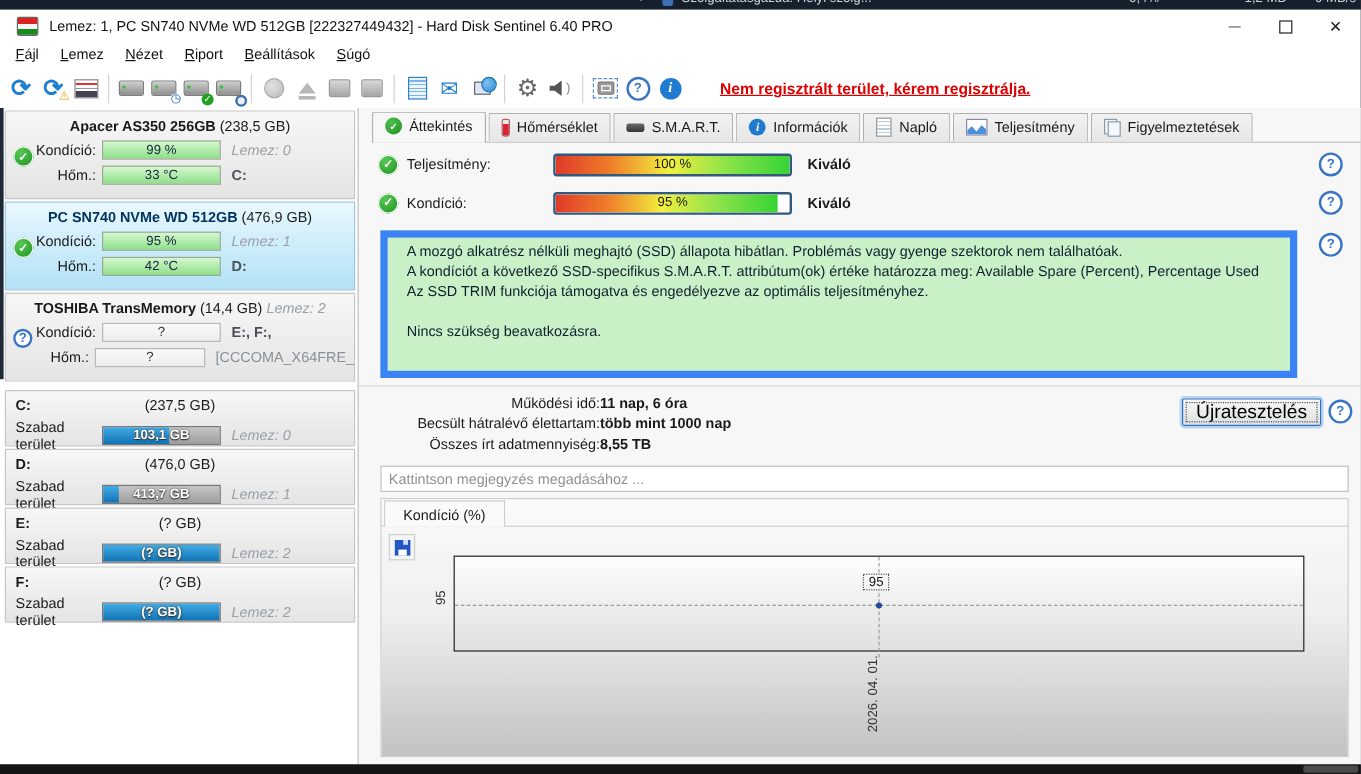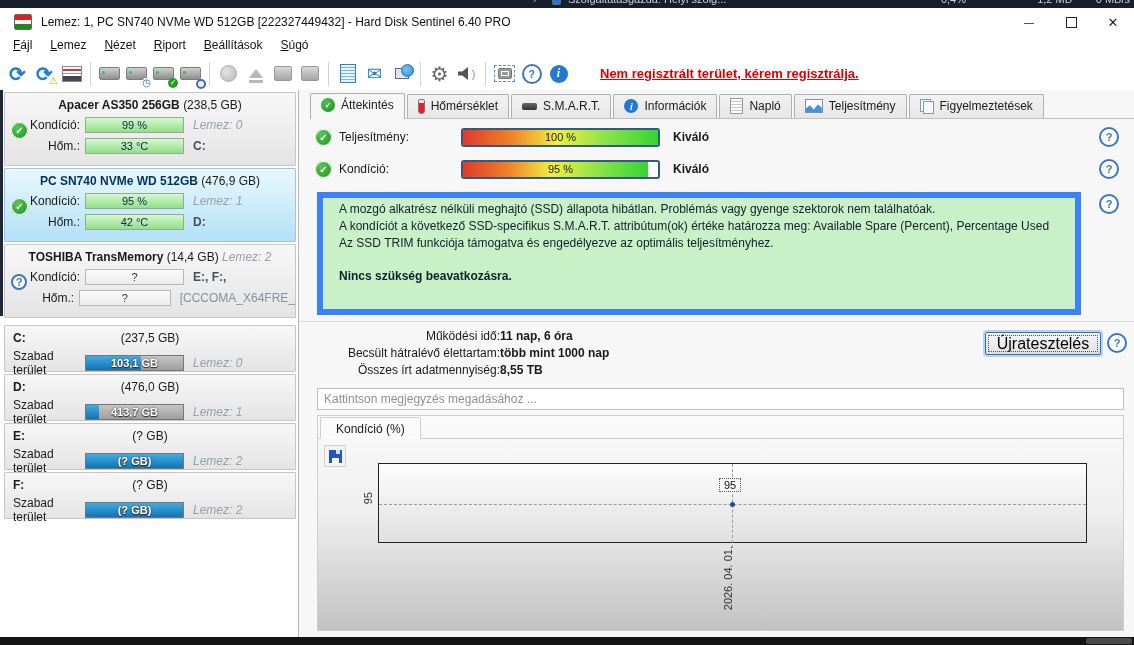--- a/index.html
+++ b/index.html
@@ -108,21 +108,21 @@
   .t-pages::before{left:0;top:0;}
   .t-pages::after{left:3px;top:2px;}
   .meter-row{position:absolute;left:16px;height:22px;display:flex;align-items:center;font-size:12px;}
   .meter-row .lbl{width:122px;margin-left:7px;}
   .meter-track{width:195px;height:15px;border:2px solid #33597d;border-radius:3px;background:#fff;position:relative;overflow:hidden;}
   .meter-fill{position:absolute;left:0;top:0;bottom:0;background:linear-gradient(90deg,#e03a2a 0%,#ef7f2a 24%,#f2ef3f 48%,#8ae24a 74%,#35d435 100%);}
   .meter-val{position:absolute;inset:0;display:flex;align-items:center;justify-content:center;font-size:11px;color:#1a1a1a;}
   .rating{font-weight:bold;margin-left:13px;}
   .help-abs{position:absolute;}
   #status-box{position:absolute;left:18px;top:102px;width:764px;height:123px;background:#c9f0c6;border:6px solid #3b82f6;box-sizing:border-box;padding:3px 16px;font-size:12px;color:#10202e;line-height:1.4;}
-  #status-box .bold{font-weight:bold;}
+  #status-box .bold{font-weight:normal;}
   .divider{position:absolute;left:0;right:0;top:231px;border-top:1px solid #dadada;}
   #stats{position:absolute;left:18px;top:237px;font-size:12px;text-align:right;}
   .stat-row{display:flex;height:17px;align-items:center;}
   .stat-lbl{width:183px;}
   .stat-val{font-weight:bold;}
   #retest{position:absolute;left:686px;top:242px;width:116px;height:23px;font-size:16px;font-family:"Liberation Sans",sans-serif;background:linear-gradient(#f8f8f8,#dfdfdf);border:1px solid #2f6fc0;border-radius:2px;box-shadow:0 0 0 2px #b7d5f0;outline:1px dotted #555;outline-offset:-4px;}
   #comment{position:absolute;left:18px;top:298px;width:807px;height:22px;box-sizing:border-box;border:1px solid #c0c0c0;background:#fff;font-size:12px;padding:0 6px;color:#333;font-family:"Liberation Sans",sans-serif;}
   #comment::placeholder{color:#909090;}
   
   #chart-panel{position:absolute;left:18px;top:325px;width:807px;height:216px;border:1px solid #cfcfcf;background:linear-gradient(180deg,#fafafa 0%,#efefef 45%,#c2c2c2 100%);box-sizing:border-box;}

